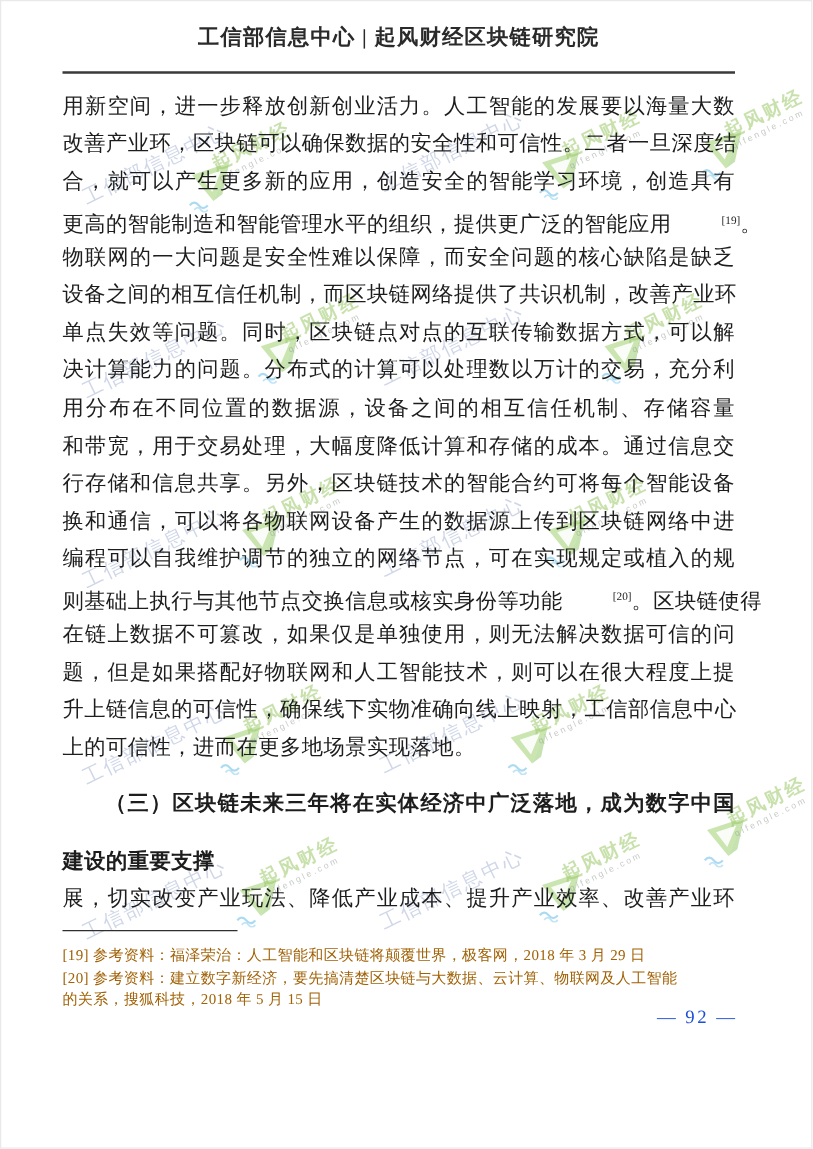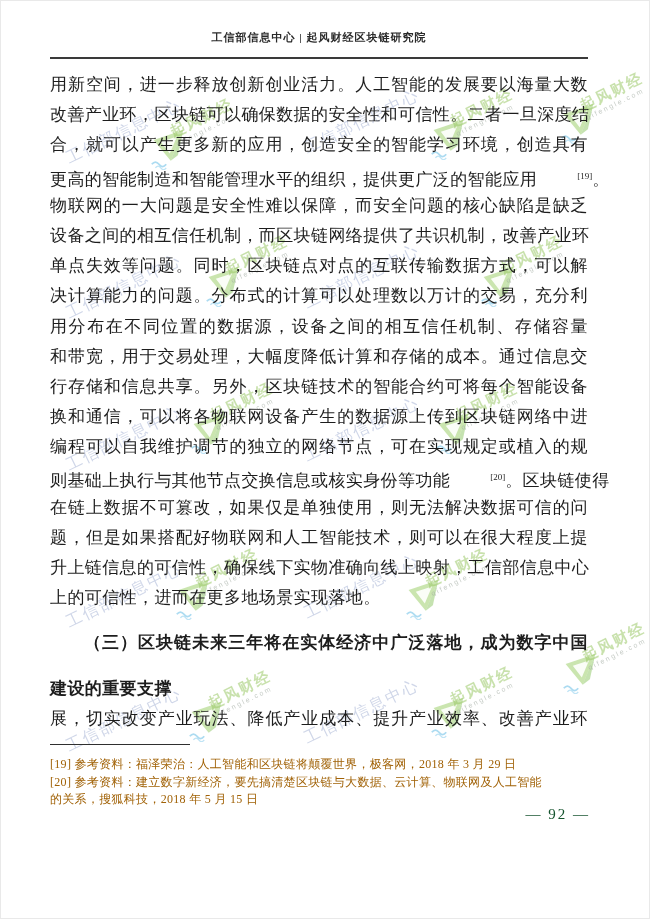--- a/index.html
+++ b/index.html
@@ -46,23 +46,23 @@
     display:block;
     transform:rotate(-26deg);
     transform-origin:left bottom;
     font-size:16px;letter-spacing:2px;
     color:rgba(140,158,200,0.42);
     white-space:nowrap;
   }
   
   .content{position:absolute;inset:0;z-index:2;}
   .header{
-    position:absolute;left:50px;top:30px;width:538px;
+    position:absolute;left:50px;top:18px;width:538px;
     text-align:center;
-    font-size:11px;font-weight:bold;
+    font-size:17px;font-weight:bold;
     letter-spacing:1px;
     color:#2a2a2a;
     white-space:nowrap;
   }
   .header-rule{
     position:absolute;left:50px;top:57px;width:538px;height:0;
     border-top:2px solid #3a3a3a;
   }
   .body-text{
     position:absolute;left:50px;top:70px;width:538px;
@@ -92,21 +92,21 @@
     font-size:12px;color:#a16207;
   }
   .footnotes .fn-line{
     line-height:17.5px;
     letter-spacing:0.3px;
     white-space:nowrap;
   }
   .page-number{
     position:absolute;right:60px;top:806px;
     font-size:15px;letter-spacing:2px;
-    color:#14532d;
+    color:#1d4ed8;
   }
 </style>
 </head>
 <body>
 
 <div class="page">
 
   <div class="wm-layer">
       <div class="wm wm-a" style="left: 150px; top: 118px;">
       <svg class="logo" viewBox="0 0 40 46">

